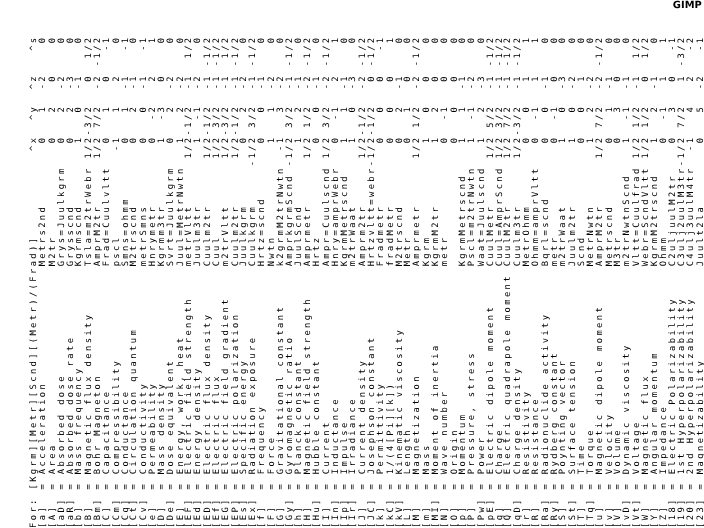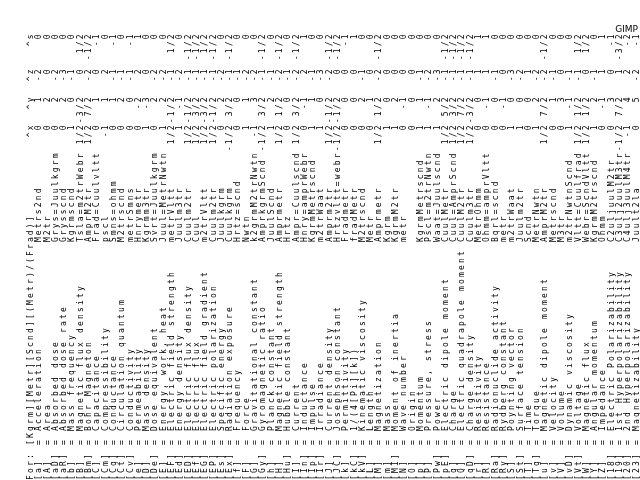--- a/index.html
+++ b/index.html
@@ -18,23 +18,22 @@
     white-space:pre;
     font-size:8px;
     line-height:8.3px;
     height:8.3px;
     letter-spacing:2.18px;
     font-weight:normal;
   }
   .corner{
     position:absolute;top:0px;right:2px;
     font-family:"DejaVu Sans",sans-serif;
-    font-size:9px;font-weight:normal;letter-spacing:0px;
+    font-size:9px;font-weight:bold;letter-spacing:0px;
     color:#000;
-    margin-top:24px;
   }
 </style>
 </head>
 <body>
 
 <div class="screen">
   <div class="page" id="page">
       <div class="trow">For: [Kgrm][Metr][Scnd][(Metr)/(Frad)]           ^x  ^y  ^z   ^s</div>
       <div class="trow">[a]  = Acceleration               Metrs2nd        0   1  -2    0</div>
       <div class="trow">[A]  = Area                       M2tr            0   2   0    0</div>

